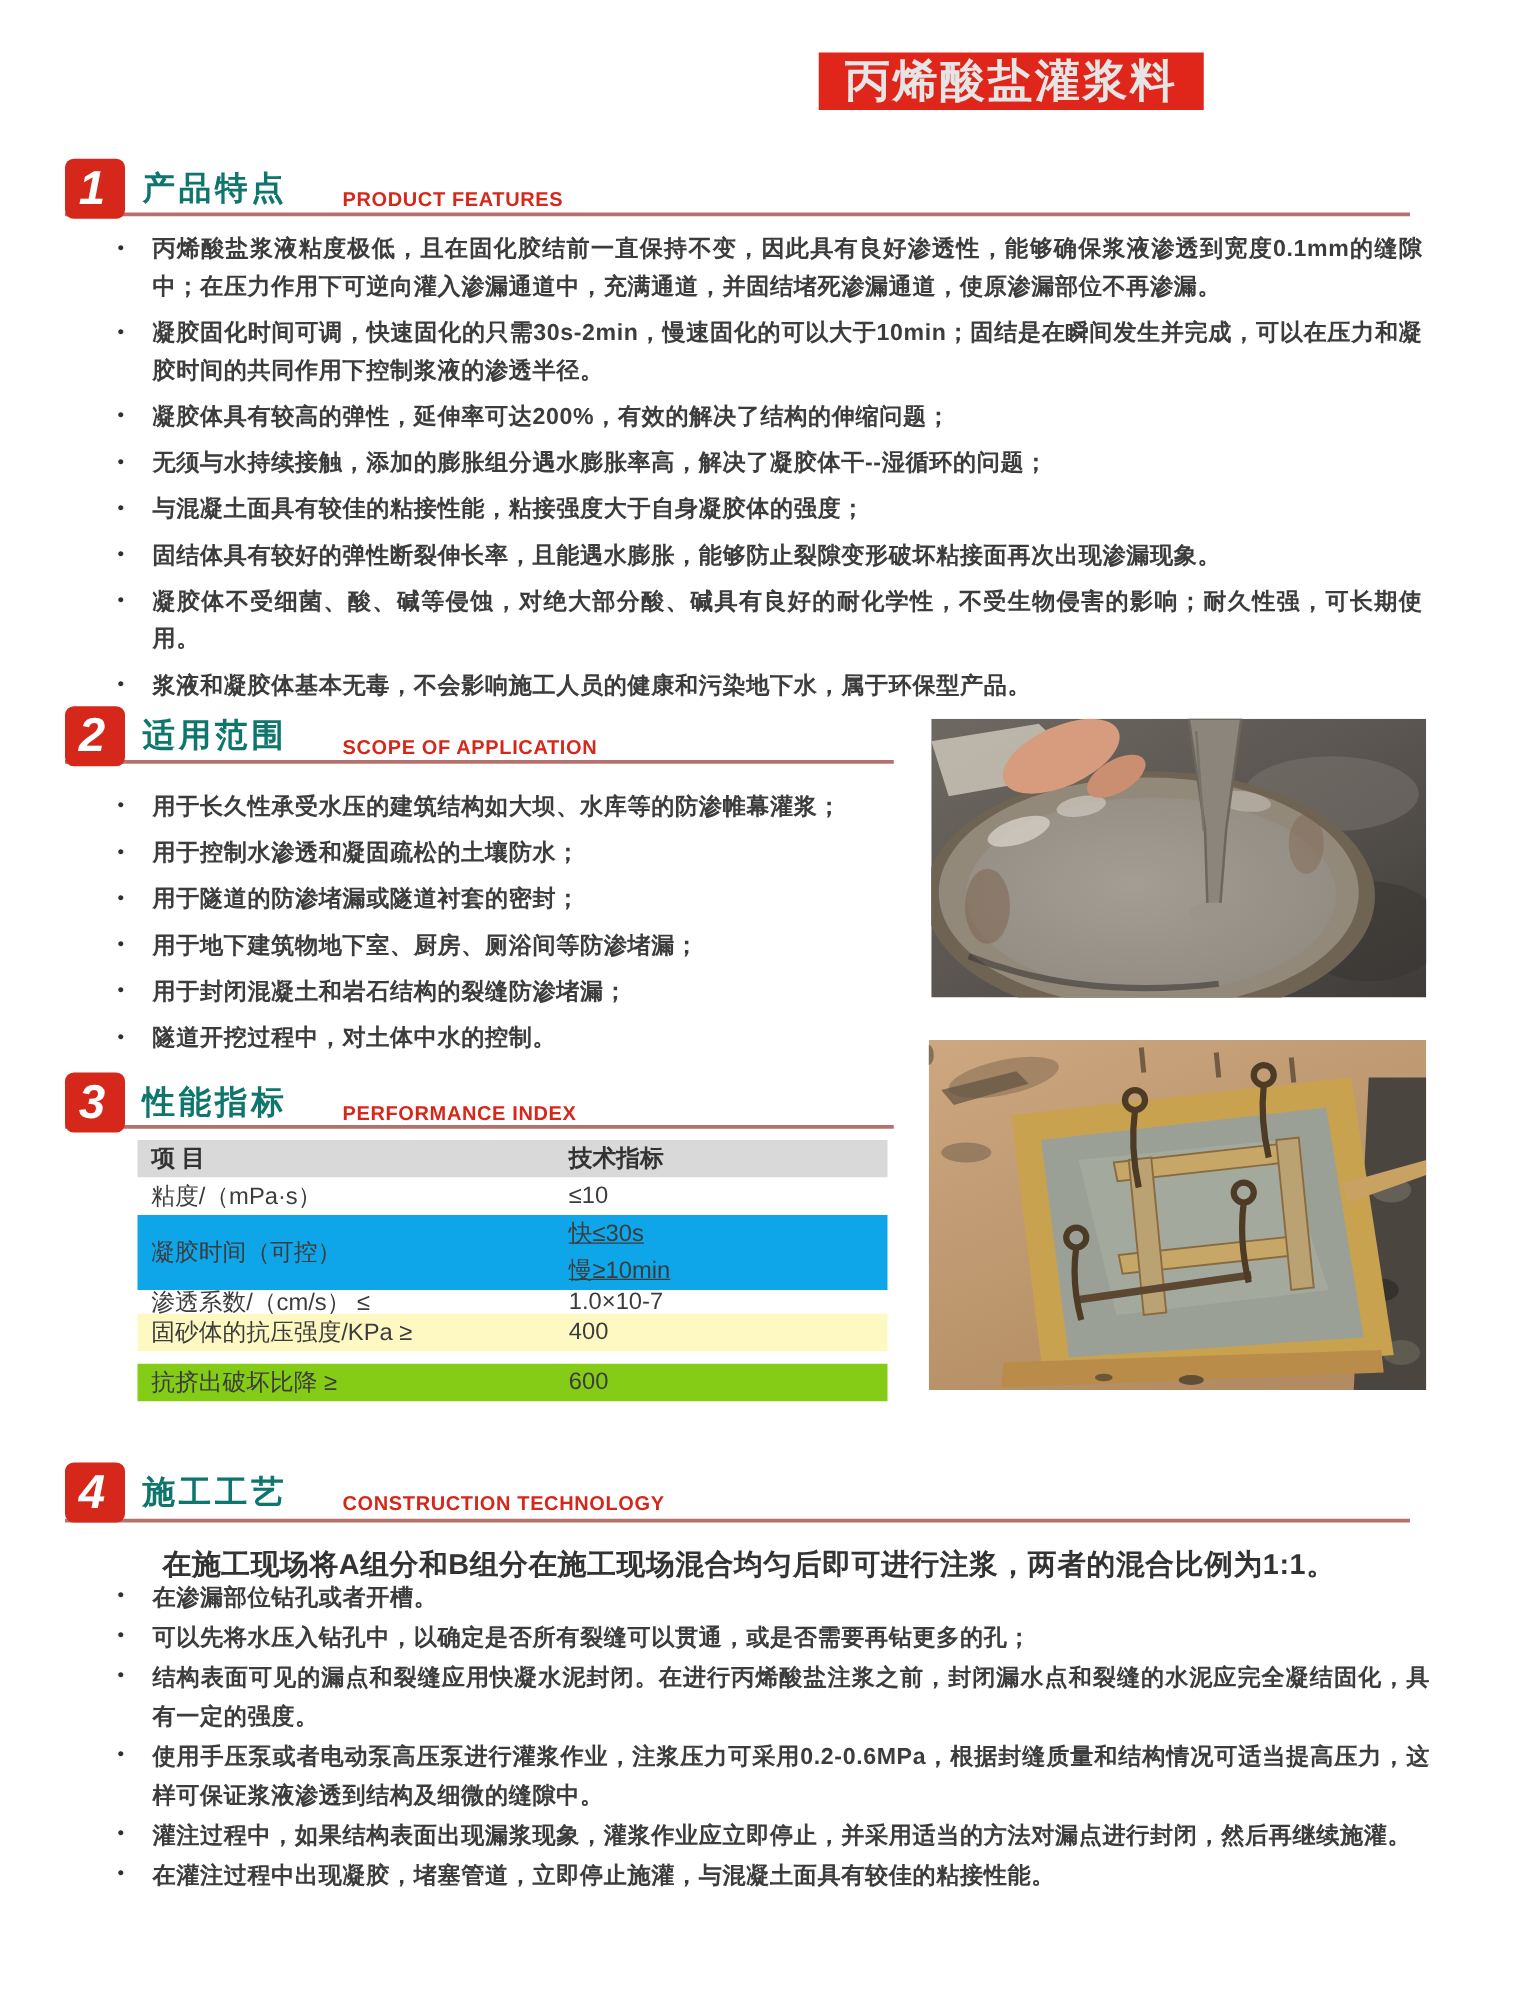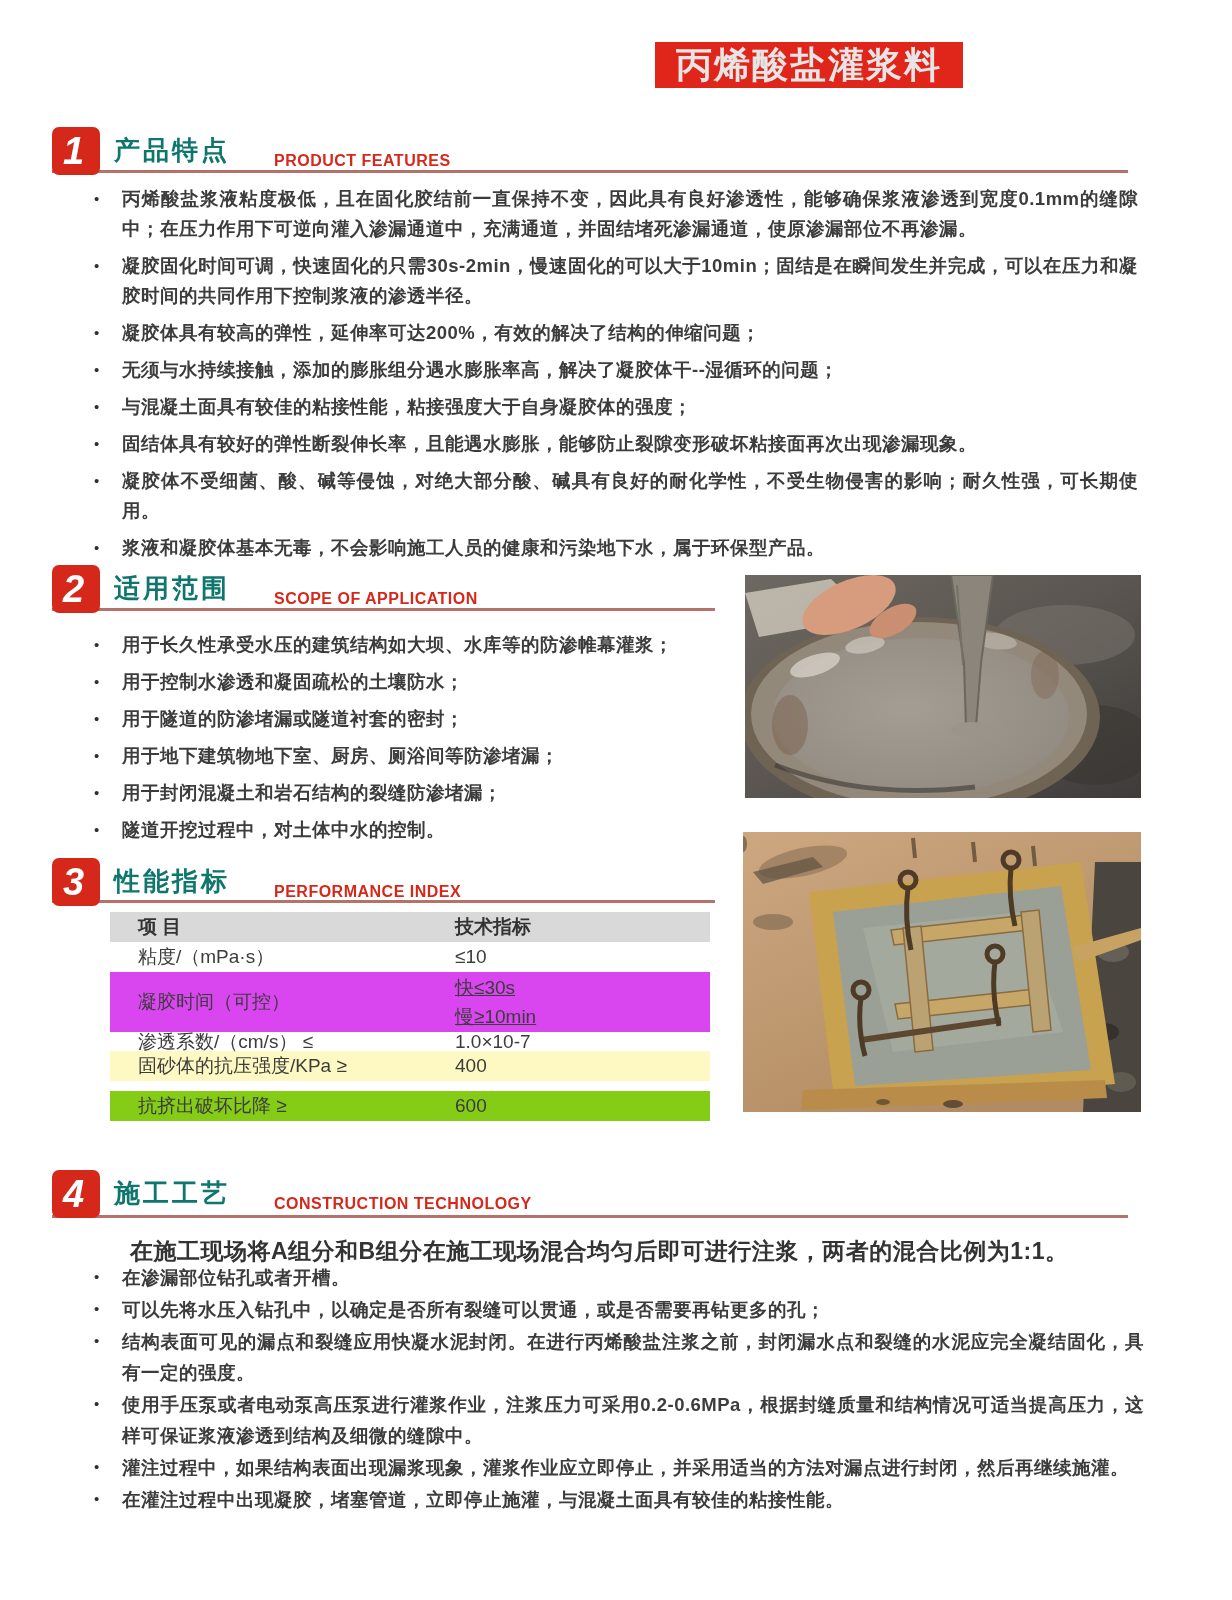--- a/index.html
+++ b/index.html
@@ -25,25 +25,25 @@
   
   .bullets { position:absolute; list-style:none; }
   .bullets li { display:flex; align-items:flex-start; font-size:18.5px; line-height:30px; margin-bottom:7px; }
   .bullets li .dot { flex:0 0 10px; color:#2f2f2f; font-size:15px; line-height:30px; margin-right:18px; }
   .bullets li .txt { flex:1; text-align:justify; color:#3c3c3c; letter-spacing:0.5px;font-weight:bold; }
   .bullets.tight li { margin-bottom:1px; line-height:31px; }
 
   
   .ptable { position:absolute; left:110px; top:912px; width:600px; font-size:19px; }
   .prow { display:flex; align-items:center; }
-  .prow .c1 { width:57.5%; padding-left:28px; }
+  .prow .c1 { width:57.5%; padding-left:11px; }
   .prow .c2 { width:42.5%; }
   .prow.head { height:30px; background:#d9d9d9; font-weight:bold; color:#333; }
   .prow.r1 { height:30px; background:#ffffff; }
-  .prow.r2 { height:60px; background:#d946ef; }
+  .prow.r2 { height:60px; background:#0ea5e9; }
   .prow.r3 { height:19px; background:#ffffff; }
   .prow.r4 { height:30px; background:#fef9c3; }
   .prow.r5 { height:30px; background:#84cc16;margin-top:10px; }
   .stack span { display:block; line-height:29px;text-decoration:underline; }
 
   
   .intro { position:absolute; left:130px; top:1236px; width:1000px; font-size:23px;
     font-weight:bold; color:#333; letter-spacing:0.5px; }
 
   

